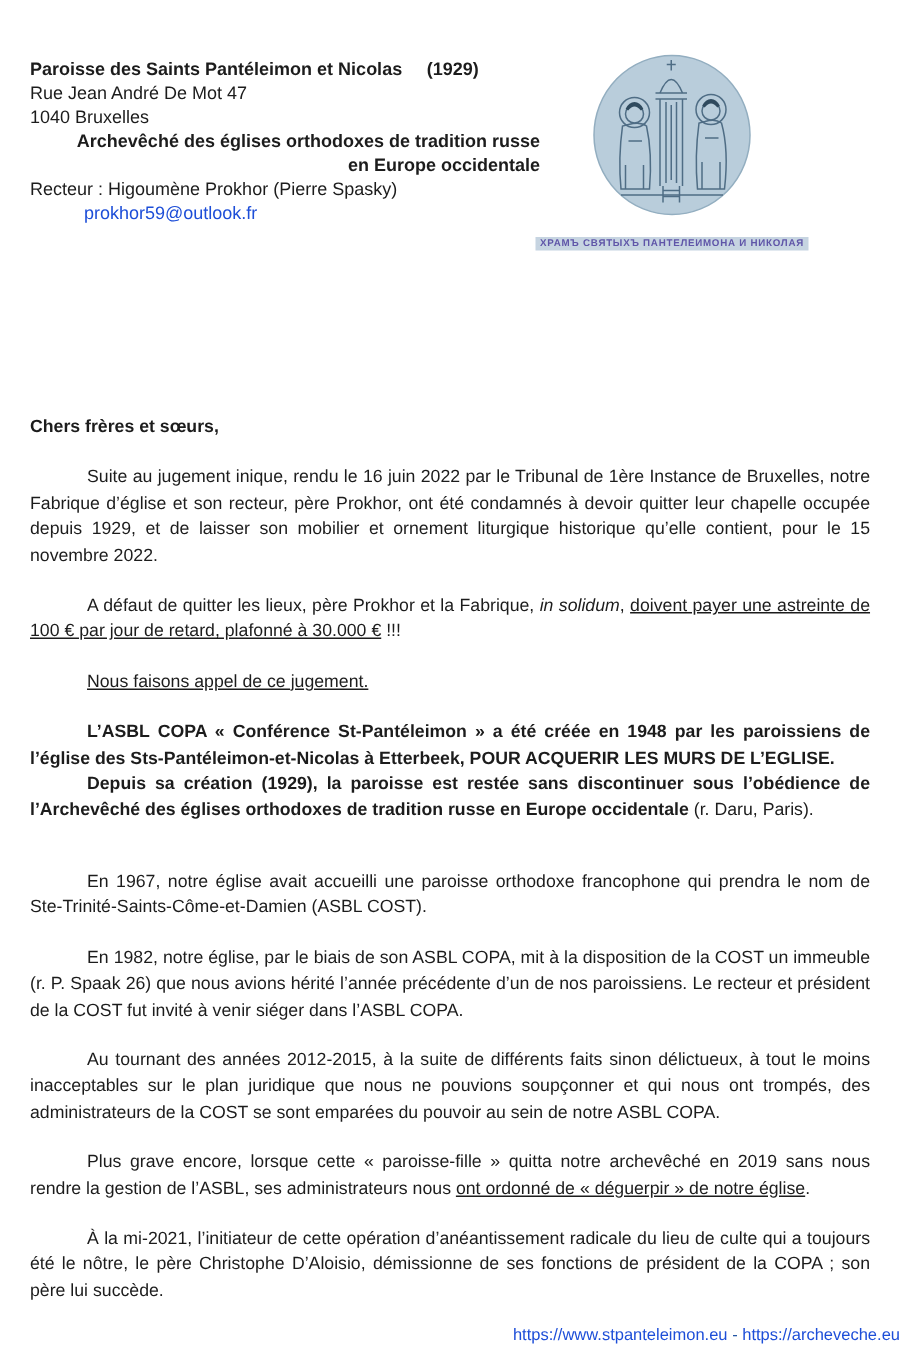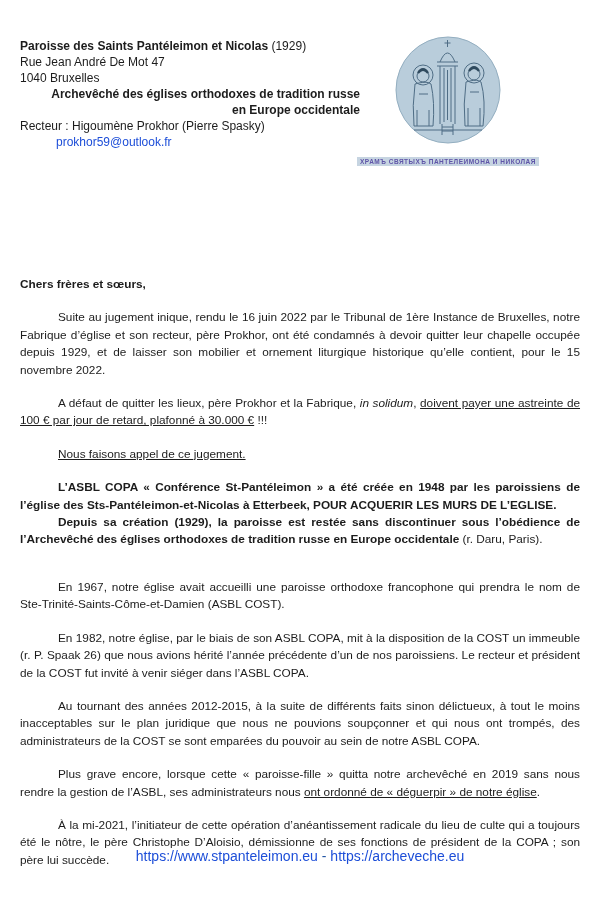--- a/index.html
+++ b/index.html
@@ -10,21 +10,21 @@
     font-family:"Liberation Sans", sans-serif;
     color:#1c1c1c;
     overflow:hidden;
   }
   
   .header-left {
     position:absolute; left:20px; top:38px;
     font-size:12px; line-height:16px; width:340px;
   }
   .parish-name { font-weight:bold; font-size:12px; }
-  .parish-year { font-weight:normal; }
+  .parish-year { font-weight:bold;margin-left:13px; }
   .arch-line { font-weight:bold;text-align:right; }
   .rector-label { }
   .email-line { padding-left:36px; }
   a.link {
     color:#1d4ed8; cursor:pointer;
   }
   .header-right {
     position:absolute; left:350px; top:36px; width:196px;
     text-align:center;
   }
@@ -48,22 +48,22 @@
   }
   .salutation { font-weight:bold; }
   p.para { margin:0; text-indent:38px; }
   p.para.g1 { margin-top:16px; }
   p.para.g2 { margin-top:30px; }
   .b { font-weight:bold; }
   .i { font-style:italic; }
   .u { text-decoration:underline; }
   
   .footer {
-    position:absolute; left:0; bottom:36px; width:100%;
-    text-align:center; font-size:14px;
+    position:absolute; left:0; bottom:4px; width:100%;
+    text-align:right; font-size:11px;
   }
   .footer .sep { color:#2456a4; }
 </style>
 </head>
 <body>
 
 <div class="page">
 
   <div class="header-left">
     <div>

